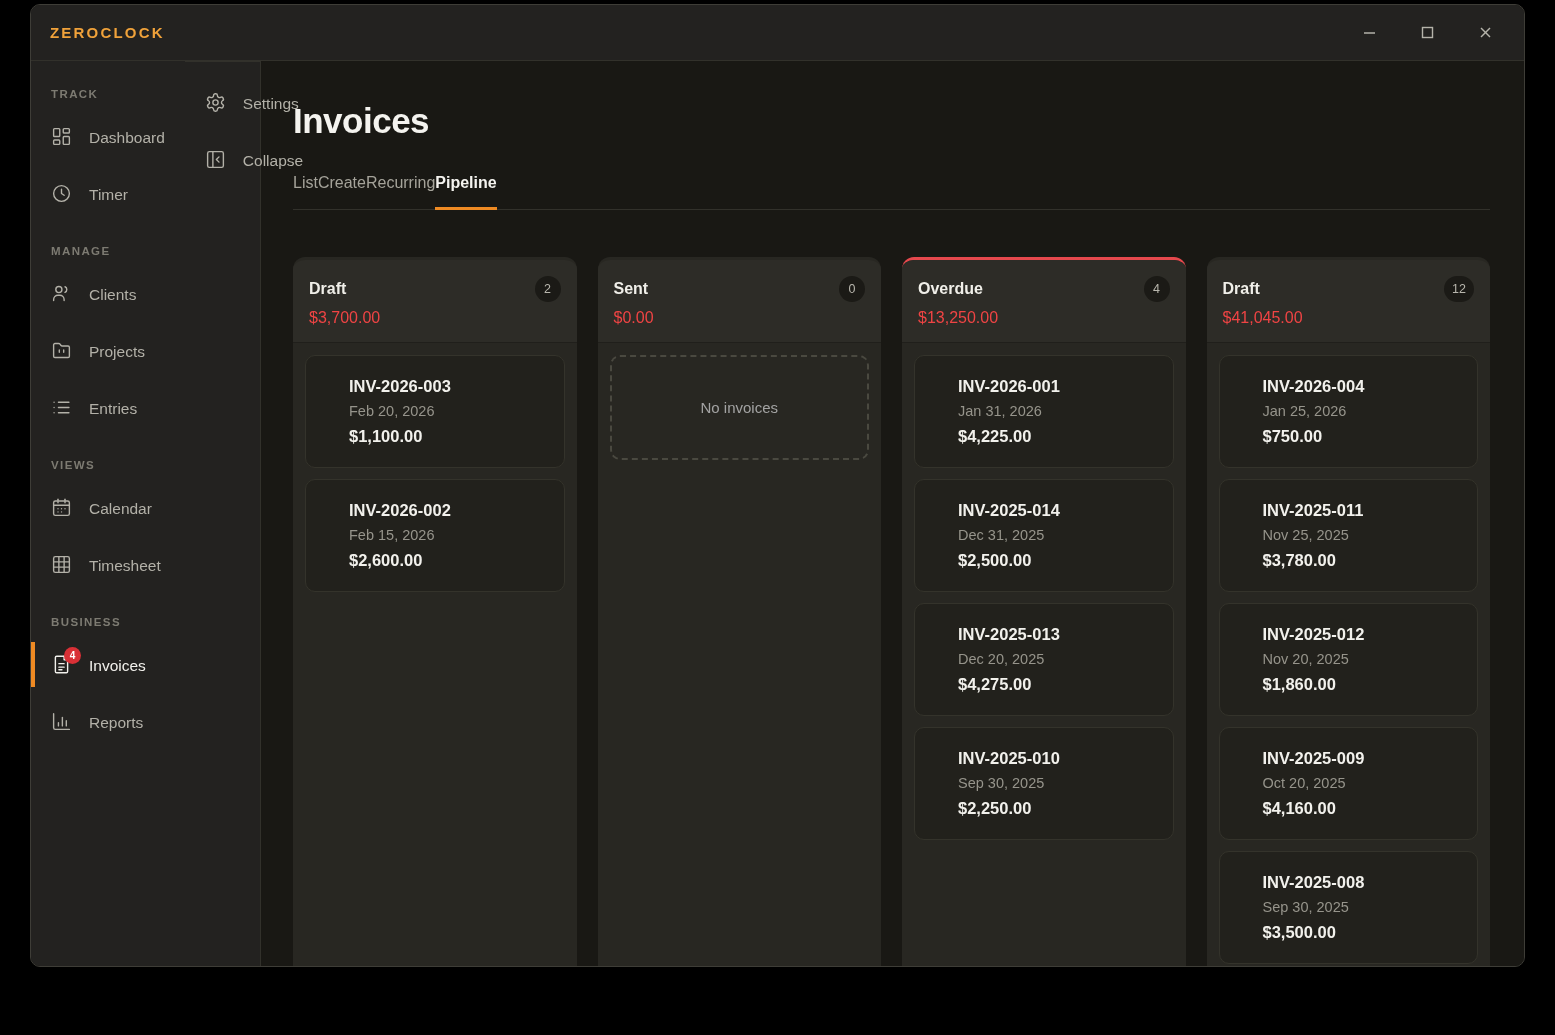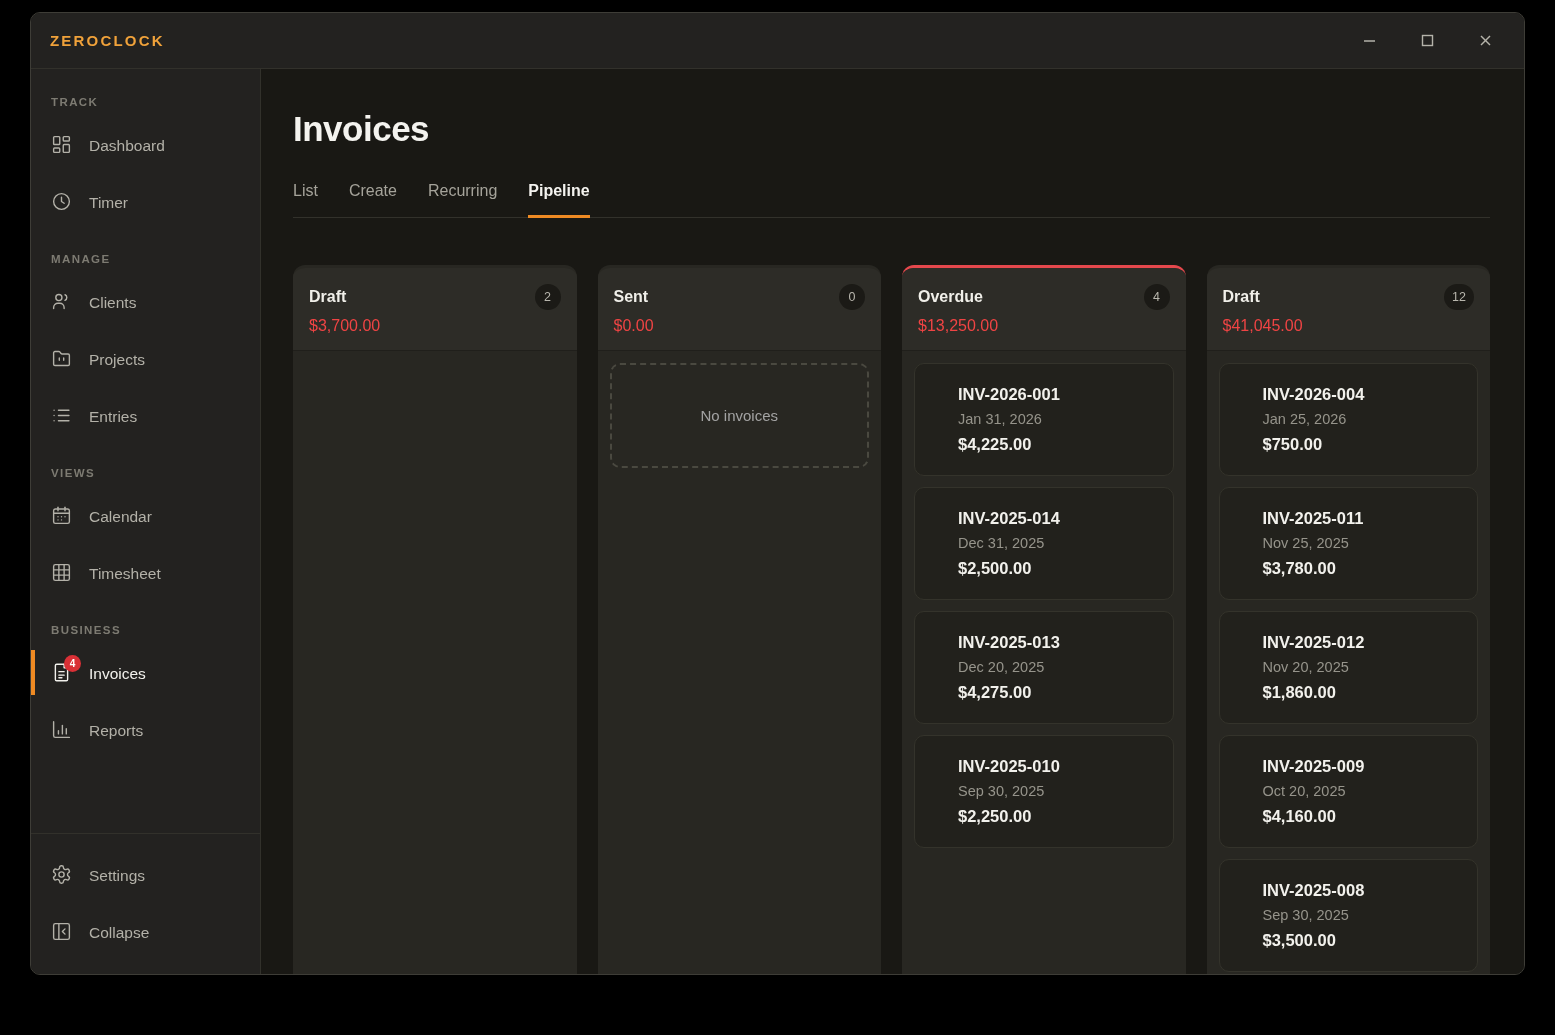--- a/index.html
+++ b/index.html
@@ -1,39 +1,39 @@
 <!DOCTYPE html>
 <html style="--accent: #ee8a23; --logo: #f0a23a; --overdue: #e5484d; --badge-red: #d93036;"><head>
 <meta charset="utf-8">
 <style>
   * { box-sizing: border-box; margin: 0; padding: 0; }
   html,body { width:1555px; height:1035px; background:#000; font-family:"Liberation Sans","DejaVu Sans",sans-serif; overflow:hidden; }
   .stage { position:relative; width:1555px; height:1035px; background:#000; }
 
   .window {
-    position:absolute; left:30px; top:12px; width:1495px; height:963px;
+    position:absolute; left:30px; top:4px; width:1495px; height:963px;
     background:#191814; border:1px solid #3e3d37; border-radius:10px;
     overflow:hidden; display:flex; flex-direction:column;
   }
 
   
   .titlebar { height:56px; flex:0 0 56px; background:#232220; border-bottom:1px solid #32312b;
     display:flex; align-items:center; justify-content:space-between; padding:0 22px 0 19px; }
   .logo { font-size:15px; font-weight:700; letter-spacing:2.2px; color:var(--logo,#f0a23a); }
   .win-controls { display:flex; align-items:center; gap:24px; }
   .win-btn { width:34px; height:30px; display:flex; align-items:center; justify-content:center;
     background:transparent; border:none; color:#b5b3aa; cursor:pointer; }
   .win-btn svg { width:15px; height:15px; stroke:currentColor; stroke-width:1.4; fill:none; }
 
   
   .app-body { flex:1; display:flex; min-height:0; }
 
   
   .sidebar { width:230px; flex:0 0 230px; background:#232220; border-right:1px solid #32312b;
-    display:flex; flex-direction:column; padding-bottom:10px; }
+    display:flex; flex-direction:row; padding-bottom:10px; }
   .side-section-label { padding:0 20px; margin:27px 0 12px; font-size:11.5px; font-weight:700;
     letter-spacing:1.4px; color:#7d7b72; text-transform:uppercase; }
   .nav-item { position:relative; display:flex; align-items:flex-end; gap:17px; padding:14px 20px;
     margin-bottom:8px; font-size:15.5px; color:#b3b1a8; cursor:pointer; }
   .nav-item svg { width:21px; height:21px; stroke:currentColor; stroke-width:1.6; fill:none;
     stroke-linecap:round; stroke-linejoin:round; flex:0 0 21px; }
   .nav-item.active { color:#f2f1ec; }
   .nav-item.active::before { content:""; position:absolute; left:0; top:2px; bottom:2px; width:4px;
     background:var(--accent,#ee8a23); }
   .icon-wrap { position:relative; display:flex; }
@@ -41,21 +41,21 @@
     background:var(--badge-red,#d93036); color:#fff; font-size:10px; font-weight:700;
     display:flex; align-items:center; justify-content:center; padding:0 4px; }
   .side-spacer { flex:1; }
   .side-footer { border-top:1px solid #32312b; padding-top:16px; }
 
   
   .main { flex:1; display:flex; flex-direction:column; min-width:0; background:#191814;
     padding:40px 34px 0 32px; }
   .page-title { font-size:35px; font-weight:700; letter-spacing:-0.5px; color:#f4f3ef; margin-bottom:33px; }
 
-  .tabs { display:flex; gap:31px; border-bottom:1px solid #32312b;text-align:center; }
+  .tabs { display:flex; border-bottom:1px solid #32312b;text-align:center; }
   .tab { padding-bottom:15px; font-size:16px; color:#a5a39a; cursor:pointer;
     border-bottom:3px solid transparent; margin-bottom:-1px; }
   .tab.active { color:#f4f3ef; font-weight:700; border-bottom-color:var(--accent,#ee8a23); }
 
   
   .board { display:flex; gap:21px; margin-top:32px; flex:1; min-height:0; margin-bottom:-16px; }
   .column { flex:1; display:flex; flex-direction:column; background:#282722; border-radius:12px;
     border-top:3px solid transparent; overflow:hidden;margin-top:15px; }
   .column.overdue { border-top-color:var(--overdue,#e5484d); }
   .col-header { background:#2d2c27; border-bottom:1px solid #201f1b; padding:16px 16px 15px; }
@@ -251,20 +251,32 @@
           </div>
         <div class="board" id="board">
             <div class="column">
               <div class="col-header">
                 <div class="col-header-row">
                   <div class="col-title">Draft</div>
                   <div class="col-count">2</div>
                 </div>
                 <div class="col-total">$3,700.00</div>
               </div>
+              <div class="col-cards">
+                <div class="card">
+                  <div class="card-number">INV-2026-003</div>
+                  <div class="card-date">Feb 20, 2026</div>
+                  <div class="card-amount">$1,100.00</div>
+                </div>
+                <div class="card">
+                  <div class="card-number">INV-2026-002</div>
+                  <div class="card-date">Feb 15, 2026</div>
+                  <div class="card-amount">$2,600.00</div>
+                </div>
+              </div>
             </div>
             <div class="column">
               <div class="col-header">
                 <div class="col-header-row">
                   <div class="col-title">Sent</div>
                   <div class="col-count">0</div>
                 </div>
                 <div class="col-total">$0.00</div>
               </div>
               <div class="empty-box">No invoices</div>

